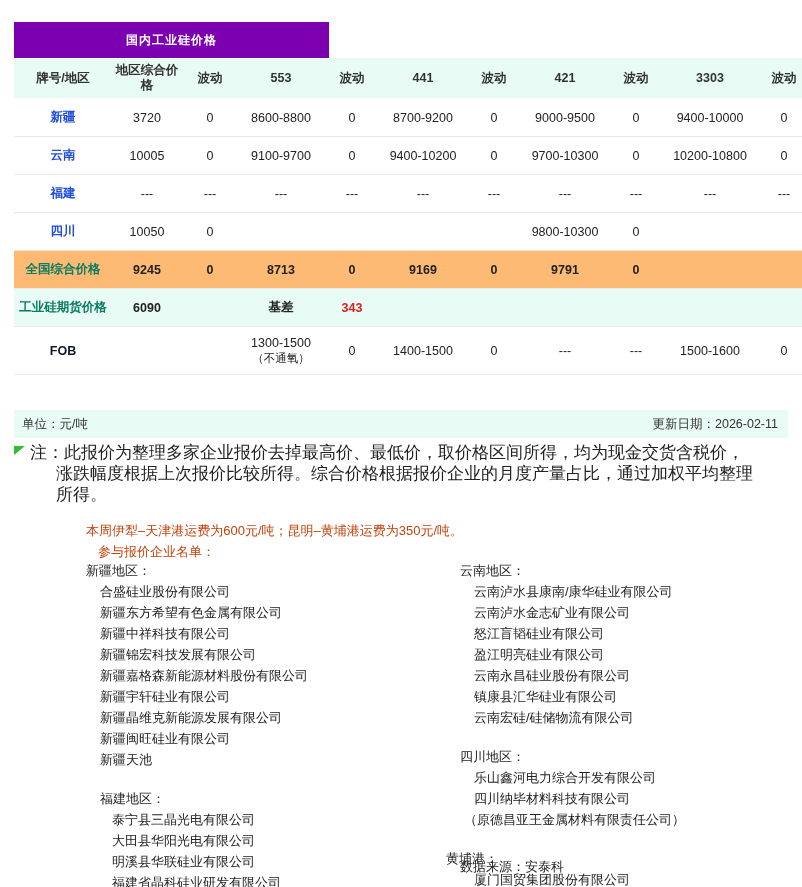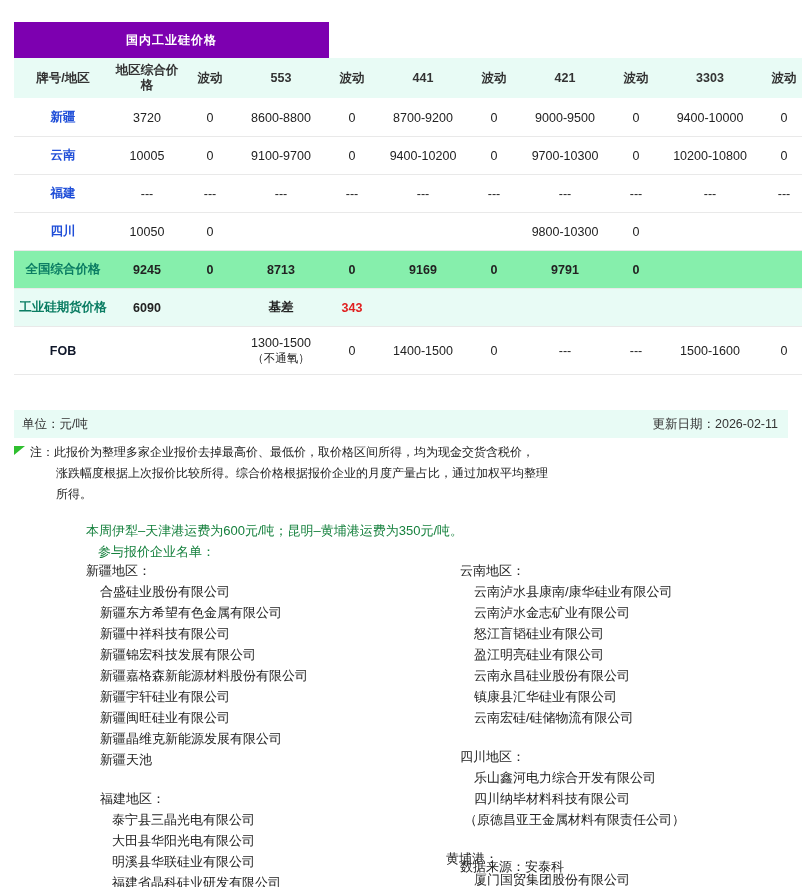--- a/index.html
+++ b/index.html
@@ -48,21 +48,21 @@
     background:#ffffff;
     border-bottom:1px solid #e9e9e9;
     color:#222;
   }
   td.region{
     color:#1f4ed8;
     font-weight:bold;
     font-size:13px;
   }
   tr.summary td{
-    background:#86efac;
+    background:#fdba74;
     font-weight:bold;
   }
   tr.summary td.region{color:#0b7d63;}
   tr.futures td{
     background:#e8fbf5;
     font-weight:bold;
   }
   tr.futures td.region{color:#0b7d63;}
   .basis-red{color:#e02020;font-weight:bold;}
   td.hatch{
@@ -86,29 +86,29 @@
   
   .note-flag{
     position:absolute;left:14px;top:446px;
     width:0;height:0;
     border-left:11px solid #2fbf2f;
     border-bottom:9px solid transparent;
     border-top:0;
   }
   .notes{
     position:absolute;left:30px;top:442px;width:740px;
-    font-size:12px;color:#222;line-height:21px;
+    font-size:17px;color:#222;line-height:21px;
   }
   .notes p{margin:0;}
   .notes .indent1{text-indent:0;}
   .notes .indent2{padding-left:26px;}
 
   .freight{
     position:absolute;left:86px;top:520px;width:700px;
-    font-size:13px;line-height:21px;color:#15803d;
+    font-size:13px;line-height:21px;color:#c2410c;
   }
 
   
   .cols{
     position:absolute;left:86px;top:560px;width:700px;
     font-size:13px;line-height:21px;color:#222;
   }
   .col-left{position:absolute;left:0;top:0;width:340px;}
   .col-right{position:absolute;left:374px;top:0;width:330px;}
   .grp-title{margin:0;}
@@ -280,22 +280,22 @@
   <div class="cols">
 
     <div class="col-left">
       <p class="grp-title">新疆地区：</p>
       <p class="grp-item">合盛硅业股份有限公司</p>
       <p class="grp-item">新疆东方希望有色金属有限公司</p>
       <p class="grp-item">新疆中祥科技有限公司</p>
       <p class="grp-item">新疆锦宏科技发展有限公司</p>
       <p class="grp-item">新疆嘉格森新能源材料股份有限公司</p>
       <p class="grp-item">新疆宇轩硅业有限公司</p>
+      <p class="grp-item">新疆晶维克新能源发展有限公司</p>
       <p class="grp-item">新疆闽旺硅业有限公司</p>
-      <p class="grp-item">新疆晶维克新能源发展有限公司</p>
       <p class="grp-item">新疆天池</p>
       <div class="spacer"></div>
       <p class="grp-title" style="padding-left:14px">福建地区：</p>
       <p class="grp-item" style="padding-left:26px">泰宁县三晶光电有限公司</p>
       <p class="grp-item" style="padding-left:26px">大田县华阳光电有限公司</p>
       <p class="grp-item" style="padding-left:26px">明溪县华联硅业有限公司</p>
       <p class="grp-item" style="padding-left:26px">福建省晶科硅业研发有限公司</p>
     </div>
 
     <div class="col-right">

